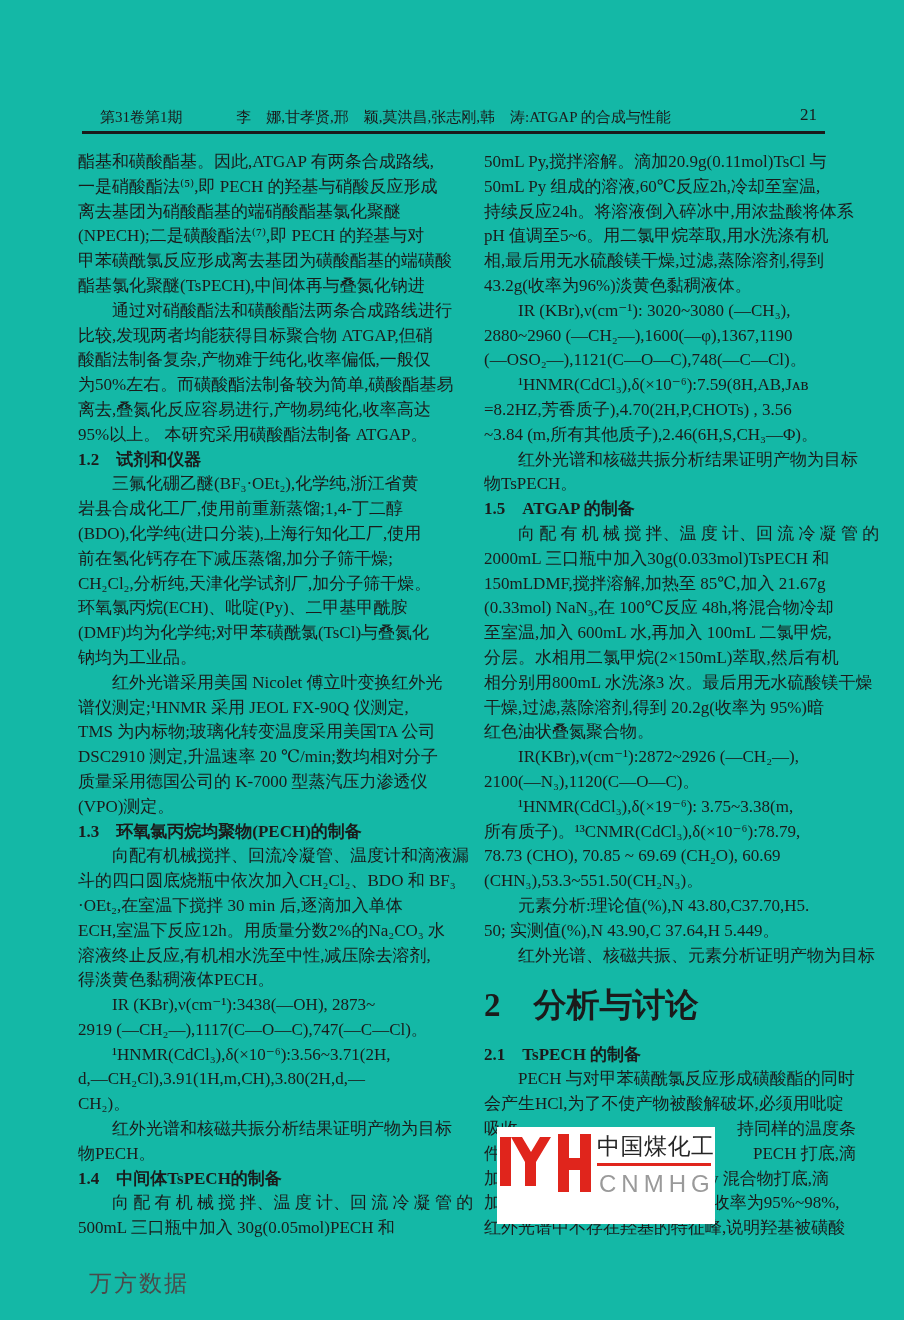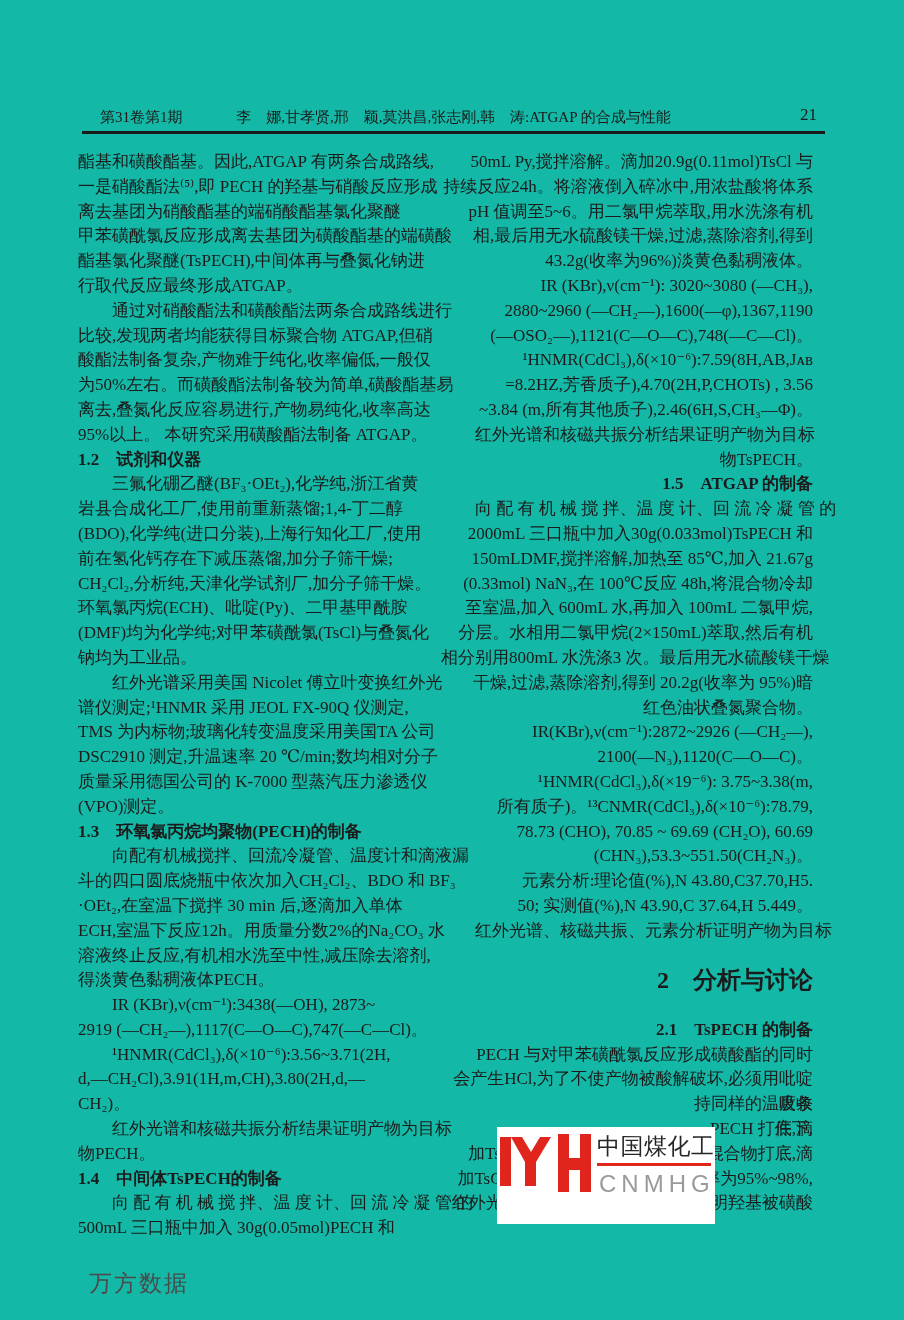--- a/index.html
+++ b/index.html
@@ -19,28 +19,28 @@
   #header .issue{position:absolute;left:18px;top:0;}
   #header .running{position:absolute;left:0;right:0;text-align:center;}
   #header .pageno{position:absolute;right:8px;top:-2px;font-size:17px;}
   #header-rule{
     position:absolute;left:82px;top:131px;width:743px;height:3px;
     background:#1a1a1a;
   }
   
   .col{position:absolute;top:150px;font-size:17px;}
   #col-left{left:78px;width:376px;}
-  #col-right{left:441px;width:372px;text-align:right;}
+  #col-right{left:484px;width:372px;}
   .line{
     position:relative;height:24.8px;line-height:24.8px;
     white-space:pre;overflow:visible;
   }
   .line.indent{text-indent:2em;}
   .line.h2{font-weight:bold;}
-  .line.h1{font-weight:bold;font-size:24px;font-family:Liberation Serif, serif;}
+  .line.h1{font-weight:bold;font-size:33px;font-family:Liberation Serif, serif;}
   .line .right{position:absolute;right:0;top:0;text-indent:0;}
   
   #watermark{
     position:absolute;left:497px;top:1127px;width:218px;height:97px;
     background:#ffffff;z-index:5;
   }
   #wm-logo{position:absolute;left:3px;top:7px;width:95px;height:58px;}
   #wm-cn{
     position:absolute;left:100px;top:6px;width:116px;
     font-family:"Liberation Sans","DejaVu Sans",sans-serif;
@@ -69,23 +69,23 @@
     <span class="issue">第31卷第1期</span>
     <span class="running">李　娜,甘孝贤,邢　颖,莫洪昌,张志刚,韩　涛:ATGAP 的合成与性能</span>
     <span class="pageno">21</span>
   </div>
   <div id="header-rule"></div>
 
   <div id="col-left" class="col">
       <div class="line">酯基和磺酸酯基。因此,ATGAP 有两条合成路线,</div>
       <div class="line">一是硝酸酯法⁽⁵⁾,即 PECH 的羟基与硝酸反应形成</div>
       <div class="line">离去基团为硝酸酯基的端硝酸酯基氯化聚醚</div>
+      <div class="line">(NPECH);二是磺酸酯法⁽⁷⁾,即 PECH 的羟基与对</div>
       <div class="line">甲苯磺酰氯反应形成离去基团为磺酸酯基的端磺酸</div>
       <div class="line">酯基氯化聚醚(TsPECH),中间体再与叠氮化钠进</div>
-      <div class="line">行取代反应最终形成ATGAP。</div>
       <div class="line indent">通过对硝酸酯法和磺酸酯法两条合成路线进行</div>
       <div class="line">比较,发现两者均能获得目标聚合物 ATGAP,但硝</div>
       <div class="line">酸酯法制备复杂,产物难于纯化,收率偏低,一般仅</div>
       <div class="line">为50%左右。而磺酸酯法制备较为简单,磺酸酯基易</div>
       <div class="line">离去,叠氮化反应容易进行,产物易纯化,收率高达</div>
       <div class="line">95%以上。 本研究采用磺酸酯法制备 ATGAP。</div>
       <div class="line h2">1.2　试剂和仪器</div>
       <div class="line indent">三氟化硼乙醚(BF₃·OEt₂),化学纯,浙江省黄</div>
       <div class="line">岩县合成化工厂,使用前重新蒸馏;1,4-丁二醇</div>
       <div class="line">(BDO),化学纯(进口分装),上海行知化工厂,使用</div>
@@ -113,20 +113,21 @@
       <div class="line">d,—CH₂Cl),3.91(1H,m,CH),3.80(2H,d,—</div>
       <div class="line">CH₂)。</div>
       <div class="line indent">红外光谱和核磁共振分析结果证明产物为目标</div>
       <div class="line">物PECH。</div>
       <div class="line h2">1.4　中间体TsPECH的制备</div>
       <div class="line indent">向 配 有 机 械 搅 拌、温 度 计、回 流 冷 凝 管 的</div>
       <div class="line">500mL 三口瓶中加入 30g(0.05mol)PECH 和</div>
     </div>
   <div id="col-right" class="col">
       <div class="line">50mL Py,搅拌溶解。滴加20.9g(0.11mol)TsCl 与</div>
+      <div class="line">50mL Py 组成的溶液,60℃反应2h,冷却至室温,</div>
       <div class="line">持续反应24h。将溶液倒入碎冰中,用浓盐酸将体系</div>
       <div class="line">pH 值调至5~6。用二氯甲烷萃取,用水洗涤有机</div>
       <div class="line">相,最后用无水硫酸镁干燥,过滤,蒸除溶剂,得到</div>
       <div class="line">43.2g(收率为96%)淡黄色黏稠液体。</div>
       <div class="line indent">IR (KBr),ν(cm⁻¹): 3020~3080 (—CH₃),</div>
       <div class="line">2880~2960 (—CH₂—),1600(—φ),1367,1190</div>
       <div class="line">(—OSO₂—),1121(C—O—C),748(—C—Cl)。</div>
       <div class="line indent">¹HNMR(CdCl₃),δ(×10⁻⁶):7.59(8H,AB,Jᴀʙ</div>
       <div class="line">=8.2HZ,芳香质子),4.70(2H,P,CHOTs) , 3.56</div>
       <div class="line">~3.84 (m,所有其他质子),2.46(6H,S,CH₃—Φ)。</div>

